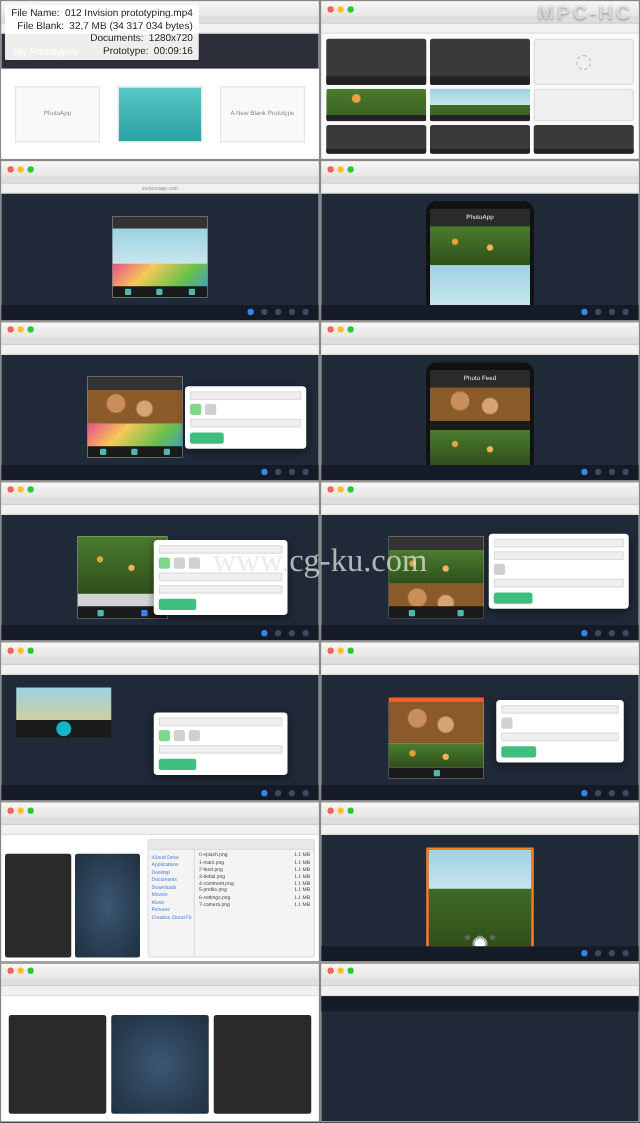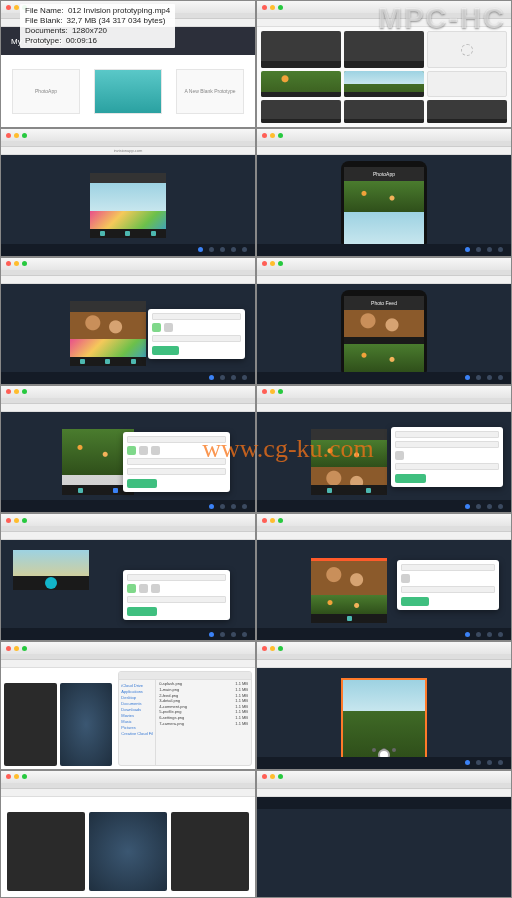--- a/index.html
+++ b/index.html
@@ -8,39 +8,40 @@
     height: 898px;
     font-family: -apple-system, BlinkMacSystemFont, "Segoe UI", Arial, sans-serif;
     background: #000;
     position: relative;
     overflow: hidden;
   }
   .player-brand {
     position: absolute;
     top: 2px;
     right: 6px;
-    font-size: 29px;
+    font-size: 16px;
     font-weight: 700;
     letter-spacing: 2px;
     color: rgba(255,255,255,0.55);
     z-index: 100;
     text-shadow: 0 1px 2px rgba(0,0,0,0.4);
     margin-left: 13px;
   }
   .info-box {
     position: absolute;
     top: 4px;
-    left: 20px;
+    left: 4px;
     background: rgba(255,255,255,0.92);
     padding: 2px 5px;
     font-size: 8px;
     line-height: 1.25;
     color: #222;
     z-index: 90;
     border-radius: 1px;
+    text-align: right;
   }
   .info-row { white-space: nowrap; }
   .info-label { display: inline; }
   .info-value { display: inline; margin-left: 2px; }
 
   .grid {
     position: absolute;
     top: 0;
     left: 0;
     width: 512px;
@@ -278,27 +279,26 @@
   .darkplay .hdrbar { height:12px;background:#141b26; }
 
   
   .watermark {
     position: absolute;
     top: 50%;
     left: 50%;
     transform: translate(-50%, -50%);
     font-size: 26px;
     font-weight: 500;
-    color: #f97316;
+    color: #e5e5e5;
     opacity: 0.75;
     z-index: 80;
     white-space: nowrap;
     pointer-events: none;
     font-family: Georgia, serif;
-    margin-left: 32px;
   }
 
   .url-text { font-size:4px; color:#888; text-align:center; padding-top:1px; }
 
 </style>
 </head>
 <body>
 
 <div class="player-brand">MPC-HC</div>
 

